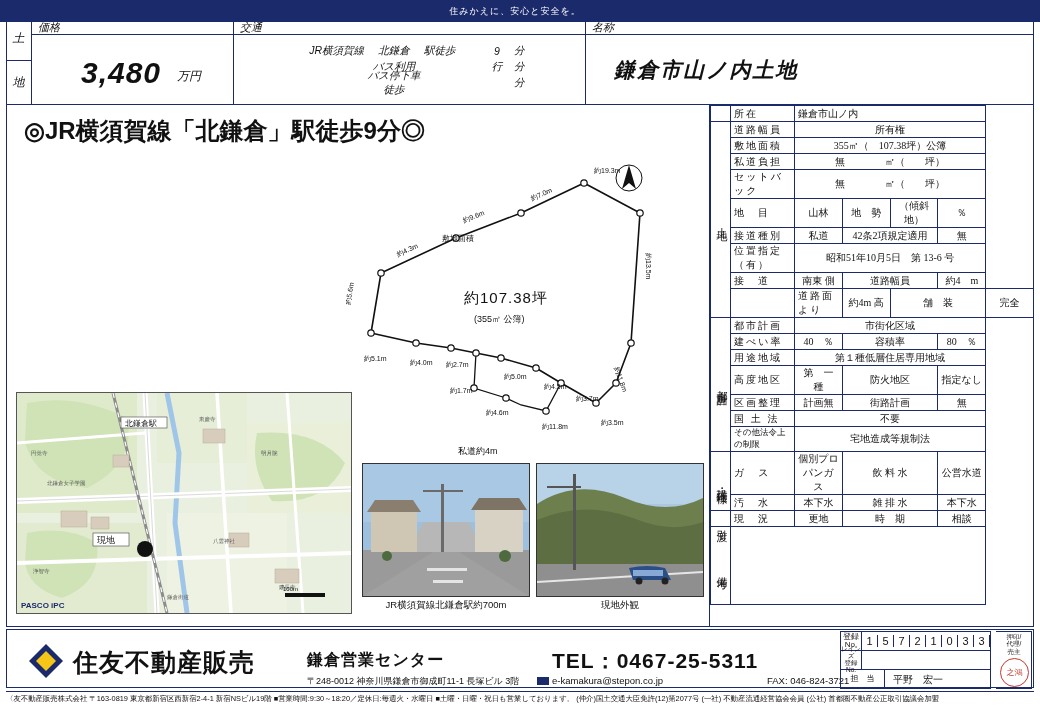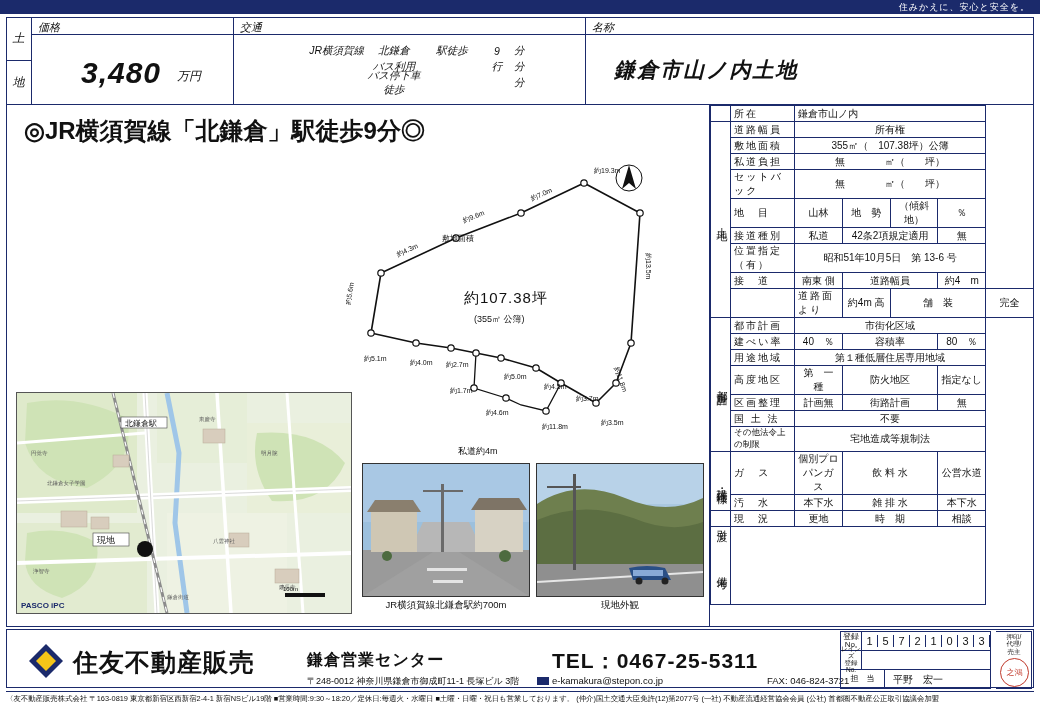--- a/index.html
+++ b/index.html
@@ -9,23 +9,23 @@
     font-family:"Liberation Sans", sans-serif;
     color:#111;
     overflow:hidden;
   }
   .page{
     position:relative;width:1040px;height:720px;
     background:#fff;
   }
   
   .topbar{
-    position:absolute;left:0;top:0;width:1040px;height:14px;
+    position:absolute;left:0;top:0;width:1040px;height:22px;
     background:#1b2a6b;color:#fff;font-size:9px;
-    display:flex;align-items:center;justify-content:flex-end;
+    display:flex;align-items:center;justify-content:center;
     padding-right:10px;box-sizing:border-box;letter-spacing:1px;
   }
   
   .frame{
     position:absolute;left:6px;top:17px;width:1028px;height:610px;
     border:1.5px solid #1b2a6b;box-sizing:border-box;
   }
   
   .hdr{
     position:absolute;left:6px;top:17px;width:1028px;height:88px;
@@ -46,21 +46,21 @@
     box-sizing:border-box;padding-bottom:12px;
   }
   .price-num{font-size:30px;font-weight:bold;letter-spacing:1px;margin-left:17px;}
   .price-unit{font-size:12px;margin-left:16px;margin-bottom:5px;}
   .traffic-col{width:352px;}
   .traffic-title{font-size:11px;padding:3px 0 0 6px;border-bottom:1px solid #1b2a6b;height:18px;box-sizing:border-box;}
   .traffic-rows{font-size:10.5px;}
   .trow{display:flex;align-items:center;height:16px;padding-left:10px;}
   .trow .t1{width:120px;text-align:right;}
   .trow .t2{width:60px;text-align:center;}
-  .trow .t3{width:56px;text-align:center;}
+  .trow .t3{width:56px;}
   .trow .t4{width:34px;text-align:center;}
   .trow .t5{width:24px;text-align:left;}
   .name-col{flex:1;}
   .name-title{font-size:11px;padding:3px 0 0 6px;border-bottom:1px solid #1b2a6b;height:18px;box-sizing:border-box;}
   .name-val{display:flex;align-items:center;height:69px;padding-left:28px;font-size:21px;font-weight:bold;letter-spacing:2px;}
 
   
   .leftpane{
     position:absolute;left:6px;top:105px;width:704px;height:522px;
     border-right:1.5px solid #1b2a6b;box-sizing:border-box;
@@ -95,21 +95,21 @@
   .caption{position:absolute;font-size:9.5px;text-align:center;}
   .cap1{left:356px;top:494px;width:168px;}
   .cap2{left:530px;top:494px;width:168px;}
 
   
   .rightpane{position:absolute;left:710px;top:105px;width:324px;height:522px;}
   .rt{width:100%;border-collapse:collapse;font-size:10px;table-layout:fixed;}
   .rt td{border:1px solid #1b2a6b;padding:0 3px;height:16px;box-sizing:border-box;vertical-align:middle;}
   .rt .sec{width:20px;text-align:center;font-size:11px;}
   .rt .lbl{width:64px;letter-spacing:2px;}
-  .rt .c{text-align:center;}
+  .rt .c{text-align:center;font-family:Liberation Serif, serif;}
   .remarks{height:78px !important;vertical-align:top;}
 
   
   .footer{
     position:absolute;left:6px;top:629px;width:1028px;height:59px;
     border:1.5px solid #1b2a6b;box-sizing:border-box;background:#fff;
   }
   .logo-dia{
     position:absolute;left:22px;top:14px;width:34px;height:34px;
   }

